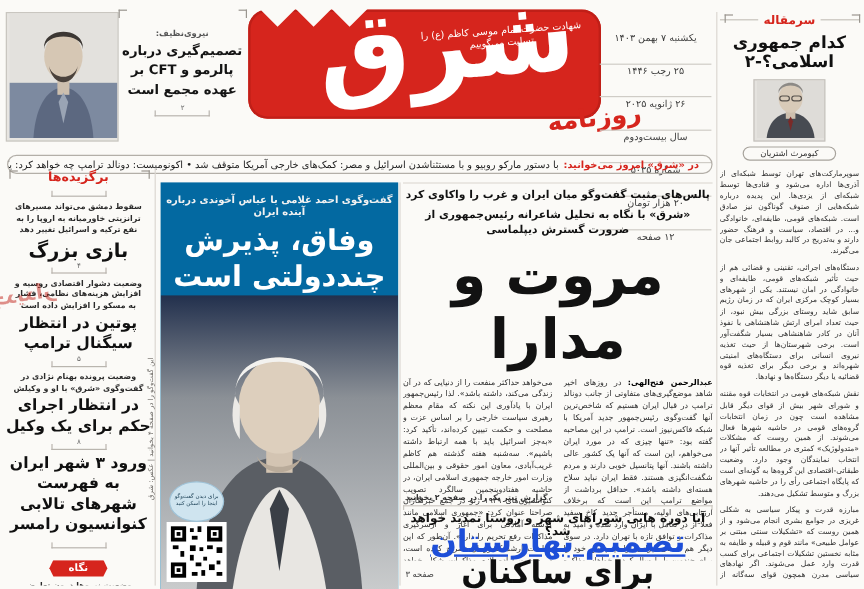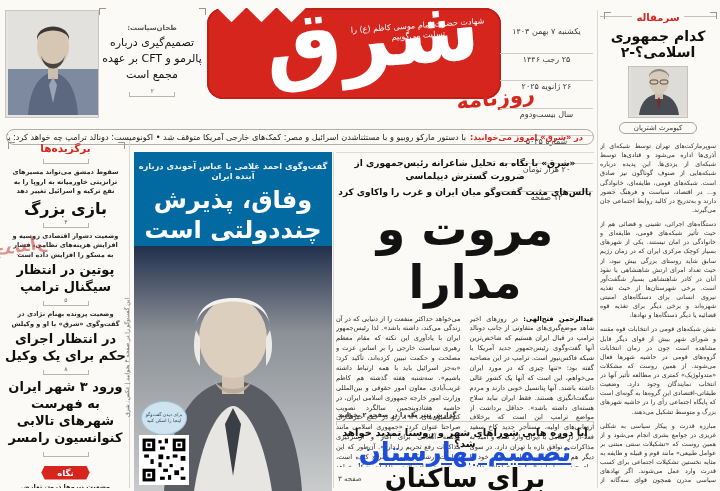--- a/index.html
+++ b/index.html
@@ -15,21 +15,21 @@
   .condolence{position:absolute;right:8px;top:13px;width:150px;color:#fff;font-size:8px;
               text-align:center;transform:rotate(-4deg);line-height:1.3;}
   .rooznameh{left:456px;top:86px;color:#d6251d;font-size:21px;font-weight:bold;transform:rotate(-6deg);}
   .datebox{left:500px;top:26px;width:93px;}
   .daterow{font-size:8px;color:#3a3a3a;text-align:center;border-bottom:1px solid #cfccc6;
            padding:1px 2px 16px;line-height:1.2;}
   
   .tl-photo{left:5px;top:10px;width:92px;height:106px;border:1px solid #c9c6c0;background:#e7e5e1;}
   .tl-text{left:99px;top:24px;width:106px;text-align:center;}
   .tl-source{font-size:7px;color:#555;margin-bottom:3px;font-weight:bold;}
-  .tl-title{font-size:11px;font-weight:normal;color:#141414;line-height:1.45;}
+  .tl-title{font-size:11px;font-weight:bold;color:#141414;line-height:1.45;}
   
   .orn{position:relative;width:46px;margin:4px auto;border-bottom:1px solid #b9b5ae;height:5px;}
   .orn:before,.orn:after{content:"";position:absolute;bottom:-1px;width:1px;height:5px;background:#b9b5ae;}
   .orn:before{right:0;} .orn:after{left:0;}
   .orn-num{position:absolute;top:-3px;right:19px;background:#fbfaf7;font-size:6px;color:#666;padding:0 2px;line-height:1;}
   .hr-ticks{position:relative;border-top:1px solid #ccc8c1;}
   .hr-ticks:before,.hr-ticks:after{content:"";position:absolute;top:-1px;width:1px;height:4px;background:#ccc8c1;}
   .hr-ticks:before{right:0;} .hr-ticks:after{left:0;}
   .cm{position:absolute;width:6px;height:6px;}
   .vline{position:absolute;width:1px;background:#dbd8d2;}
@@ -115,21 +115,21 @@
       <rect y="58" width="90" height="46" fill="#7d8aa0"></rect>
       <path d="M20 104 C22 74 34 62 45 62 C56 62 68 74 70 104 Z" fill="#5c6880"></path>
       <rect x="40" y="54" width="10" height="14" fill="#cdbfae"></rect>
       <ellipse cx="45" cy="36" rx="16" ry="20" fill="#d6c7b4"></ellipse>
       <path d="M29 30 C29 16 61 16 61 30 L61 26 C58 12 32 12 29 26 Z" fill="#3c3733"></path>
       <path d="M33 44 C36 56 54 56 57 44 C54 62 36 62 33 44 Z" fill="#4a423c"></path>
       <path d="M45 66 L41 74 L45 92 L49 74 Z" fill="#9aa4b4"></path>
     </svg>
   </div>
   <div class="abs tl-text">
-    <div class="tl-source">طحان‌سیاست:</div>
+    <div class="tl-source">نیروی‌نظیف:</div>
     <div class="tl-title">تصمیم‌گیری درباره پالرمو و CFT بر عهده مجمع است</div>
     <div class="orn" style="margin-top:8px;">
       <span class="orn-num">۲</span>
     </div>
   </div>
 
   <div class="abs editorial">
     <div class="ed-labelrow">
       <span class="ed-wing"></span>
       <span class="ed-label">سرمقاله</span>
@@ -160,22 +160,22 @@
   <div class="abs strip">
     <span class="strip-lead">در «شرق» امروز می‌خوانید:</span>
     <span class="strip-text">با دستور مارکو روبیو و با مستثناشدن اسرائیل و مصر: کمک‌های خارجی آمریکا متوقف شد • اکونومیست: دونالد ترامپ چه خواهد کرد: یک رئیس‌جمهور امپراتور</span>
   </div>
 
   <div class="vline" style="left:597px;top:10px;height:478px;"></div>
   <div class="vline" style="left:333px;top:152px;height:336px;"></div>
   <div class="vline" style="left:129px;top:140px;height:348px;"></div>
 
   <div class="abs main">
+    <div class="main-kicker">پالس‌های مثبت گفت‌وگو میان ایران و غرب را واکاوی کرد</div>
     <div class="main-kicker">«شرق» با نگاه به تحلیل شاعرانه رئیس‌جمهوری از ضرورت گسترش دیپلماسی</div>
-    <div class="main-kicker">پالس‌های مثبت گفت‌وگو میان ایران و غرب را واکاوی کرد</div>
     <div class="main-headline">مروت و مدارا</div>
     <div class="main-cols">
       <div class="main-col">
         <b>عبدالرحمن فتح‌الهی:</b>
         <span>در روزهای اخیر شاهد موضع‌گیری‌های متفاوتی از جانب دونالد ترامپ در قبال ایران هستیم که شاخص‌ترین آنها گفت‌وگوی رئیس‌جمهور جدید آمریکا با شبکه فاکس‌نیوز است. ترامپ در این مصاحبه گفته بود: «تنها چیزی که در مورد ایران می‌خواهم، این است که آنها یک کشور عالی داشته باشند. آنها پتانسیل خوبی دارند و مردم شگفت‌انگیزی هستند. فقط ایران نباید سلاح هسته‌ای داشته باشد». حداقل برداشت از مواضع ترامپ این است که برخلاف ارزیابی‌های اولیه، مستأجر جدید کاخ سفید فعلا از درِ تعامل با ایران وارد شده و امید به مذاکرات و توافق تازه با تهران دارد. در سوی دیگر هم همتای ایرانی ترامپ پالس خود را برای چندمین بار ارسال کرد و خواهان مذاکره شد. مسعود پزشکیان پنجشنبه هفته گذشته با خواندن این بیت که «آسایش دو گیتی تفسیر این دو حرف است/ با دوستان مروت با دشمنان مدارا» با اشاره به چین افزود: «این کشور با تمام عظمتی که دارد، اولین دشمن خود را آمریکا می‌داند. بااین‌حال با او مدارا می‌کند برای اینکه</span>
       </div>
       <div class="main-col">
         <span>می‌خواهد حداکثر منفعت را از دنیایی که در آن زندگی می‌کند، داشته باشد». لذا رئیس‌جمهور ایران با یادآوری این نکته که مقام معظم رهبری سیاست خارجی را بر اساس عزت و مصلحت و حکمت تبیین کرده‌اند، تأکید کرد: «به‌جز اسرائیل باید با همه ارتباط داشته باشیم». سه‌شنبه هفته گذشته هم کاظم غریب‌آبادی، معاون امور حقوقی و بین‌المللی وزارت امور خارجه جمهوری اسلامی ایران، در حاشیه هفتادوپنجمین سالگرد تصویب کنوانسیون‌های ۱۹۴۹ ژنو در جمع خبرنگاران صراحتا عنوان کرد: «جمهوری اسلامی مانند گذشته آمادگی برای آغاز و ازسرگیری مذاکرات رفع تحریم را دارد». آن‌طور که این دیپلمات ارشد کشورمان تصریح کرده است، در صورت اراده لازم مذاکرات شکل خواهد گرفت و به نتیجه خواهد رسید؛ بنابراین «عاقلانه‌ترین راه این است که گفت‌وگوهای رفع تحریم آغاز شود و به مسیر درست و صحیح خودش برگردد».</span>
       </div>
     </div>

